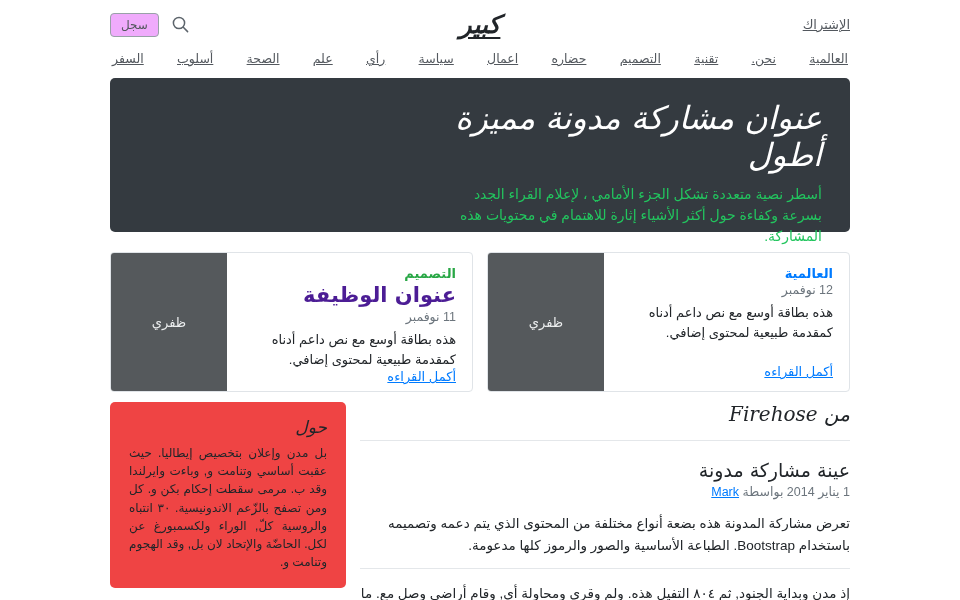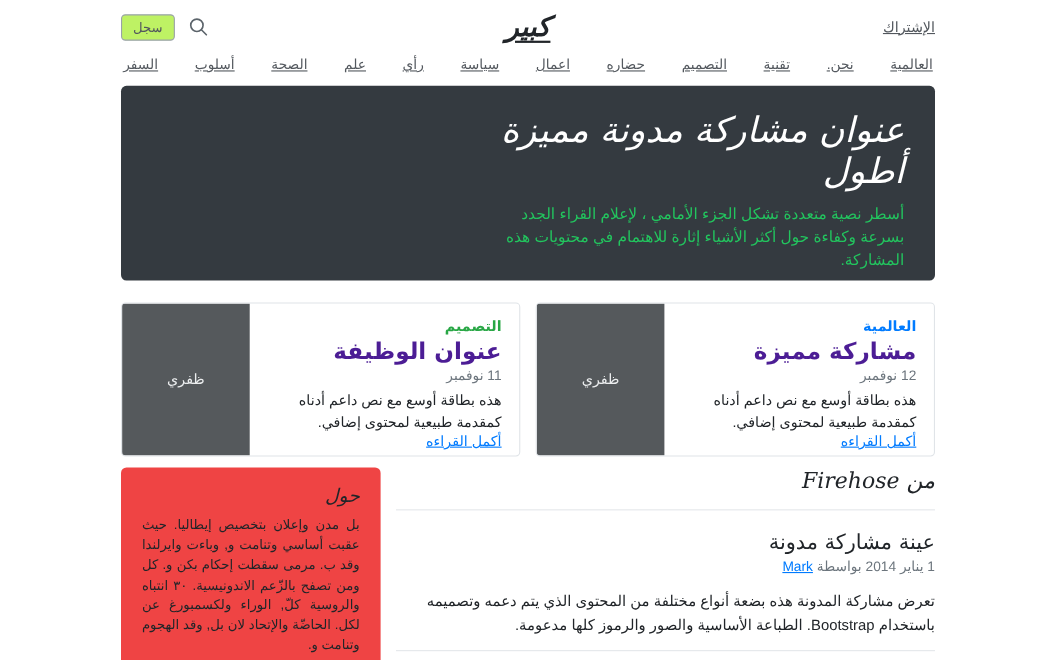--- a/index.html
+++ b/index.html
@@ -20,32 +20,32 @@
   .top-side.left  { justify-content: flex-end; gap: 12px; }
   .subscribe-link { color: #53585e; font-size: 13px; text-decoration: underline; }
   .logo {
     font-family: "DejaVu Serif", "DejaVu Sans", serif;
     font-style: italic; font-weight: 700; font-size: 25px;
     color: #212529; text-decoration: underline; text-underline-offset: 4px;
   }
   .search-icon { display: inline-flex; align-items: center; }
   .btn-signup {
     font-family: "Liberation Sans", "DejaVu Sans", sans-serif;
-    font-size: 12px; color: #53585e; background: #bef264;
+    font-size: 12px; color: #53585e; background: #f0abfc;
     border: 1px solid #99a1a8; border-radius: 4px; padding: 4px 10px;
   }
 
   
   .cat-nav { display: flex; justify-content: space-between; padding: 8px 2px 12px; }
   .cat-nav a { color: #53585e; font-size: 12.5px; text-decoration: underline; white-space: nowrap; }
 
   
   .hero {
     background: #343a40; color: #fff; border-radius: 5px;
-    padding: 22px 28px; height: 177px; margin-bottom: 20px;
+    padding: 22px 28px; height: 154px; margin-bottom: 20px;
   }
   .hero-inner { width: 55%; }
   .hero-title {
     font-family: "DejaVu Serif", "DejaVu Sans", serif; font-style: italic;
     font-size: 32px; font-weight: 500; margin: 0 0 10px; line-height: 1.15;
   }
   .hero-lead { font-size: 14px; line-height: 1.5; margin: 0 0 12px; color: #22c55e; }
   .hero-cta { color: #ffffff; font-weight: bold; font-size: 13.5px; text-decoration: underline; }
 
   
@@ -141,21 +141,20 @@
       <p class="hero-lead">أسطر نصية متعددة تشكل الجزء الأمامي ، لإعلام القراء الجدد بسرعة وكفاءة حول أكثر الأشياء إثارة للاهتمام في محتويات هذه المشاركة.</p>
       <a class="hero-cta">أكمل القراءه...</a>
     </div>
   </section>
 
   <div class="cards-row">
 
     <article class="card">
       <div class="card-body">
         <span class="card-category cat-primary">العالمية</span>
-        <h3 class="card-title">مشاركة مميزة</h3>
         <div class="card-date">12 نوفمبر</div>
         <p class="card-text">هذه بطاقة أوسع مع نص داعم أدناه كمقدمة طبيعية لمحتوى إضافي.</p>
         <a class="read-more">أكمل القراءه</a>
       </div>
       <div class="thumb">ظفري</div>
     </article>
 
     <article class="card">
       <div class="card-body">
         <span class="card-category cat-success">التصميم</span>

